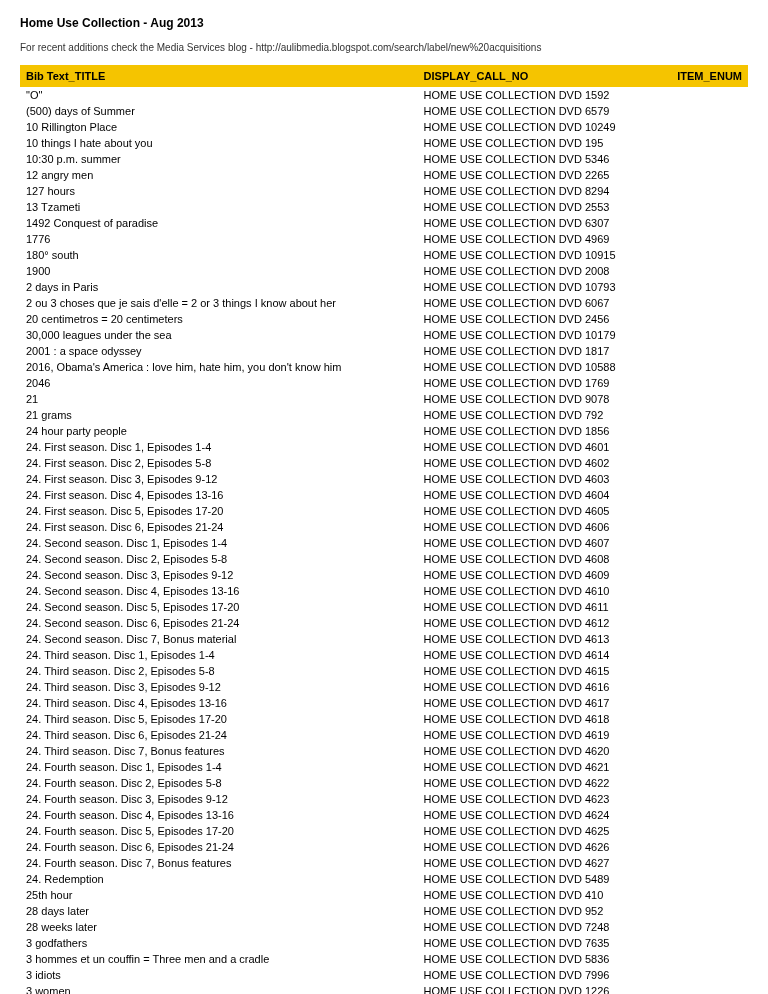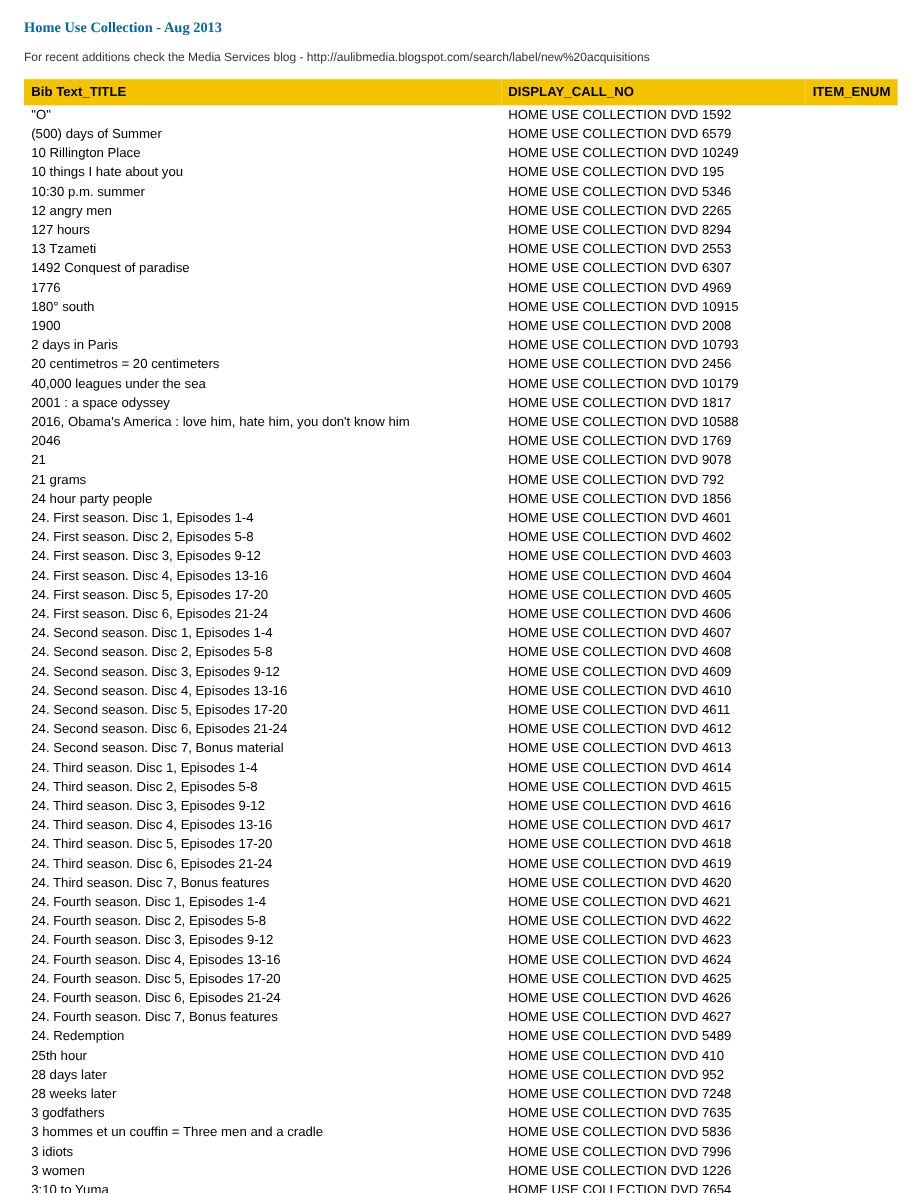--- a/index.html
+++ b/index.html
@@ -13,22 +13,21 @@
       color: #000;
       background: #fff;
       padding: 16px 20px;
     }
     .page-header {
       margin-bottom: 4px;
     }
     .page-title {
       font-size: 12px;
       font-weight: bold;
-      color: #0369a1;
-      font-family: Liberation Serif, serif;
+      color: #000000;
     }
     .page-subtitle {
       font-size: 10px;
       color: #333;
       margin-top: 12px;
     }
     .table-container {
       margin-top: 12px;
       width: 100%;
     }
@@ -148,26 +147,31 @@
           <td class="col-title">1900</td>
           <td class="col-call">HOME USE COLLECTION DVD 2008</td>
           <td class="col-enum"></td>
         </tr>
         <tr>
           <td class="col-title">2 days in Paris</td>
           <td class="col-call">HOME USE COLLECTION DVD 10793</td>
           <td class="col-enum"></td>
         </tr>
         <tr>
+          <td class="col-title">2 ou 3 choses que je sais d'elle = 2 or 3 things I know about her</td>
+          <td class="col-call">HOME USE COLLECTION DVD 6067</td>
+          <td class="col-enum"></td>
+        </tr>
+        <tr>
           <td class="col-title">20 centimetros = 20 centimeters</td>
           <td class="col-call">HOME USE COLLECTION DVD 2456</td>
           <td class="col-enum"></td>
         </tr>
         <tr>
-          <td class="col-title">40,000 leagues under the sea</td>
+          <td class="col-title">30,000 leagues under the sea</td>
           <td class="col-call">HOME USE COLLECTION DVD 10179</td>
           <td class="col-enum"></td>
         </tr>
         <tr>
           <td class="col-title">2001 : a space odyssey</td>
           <td class="col-call">HOME USE COLLECTION DVD 1817</td>
           <td class="col-enum"></td>
         </tr>
         <tr>
           <td class="col-title">2016, Obama's America : love him, hate him, you don't know him</td>

